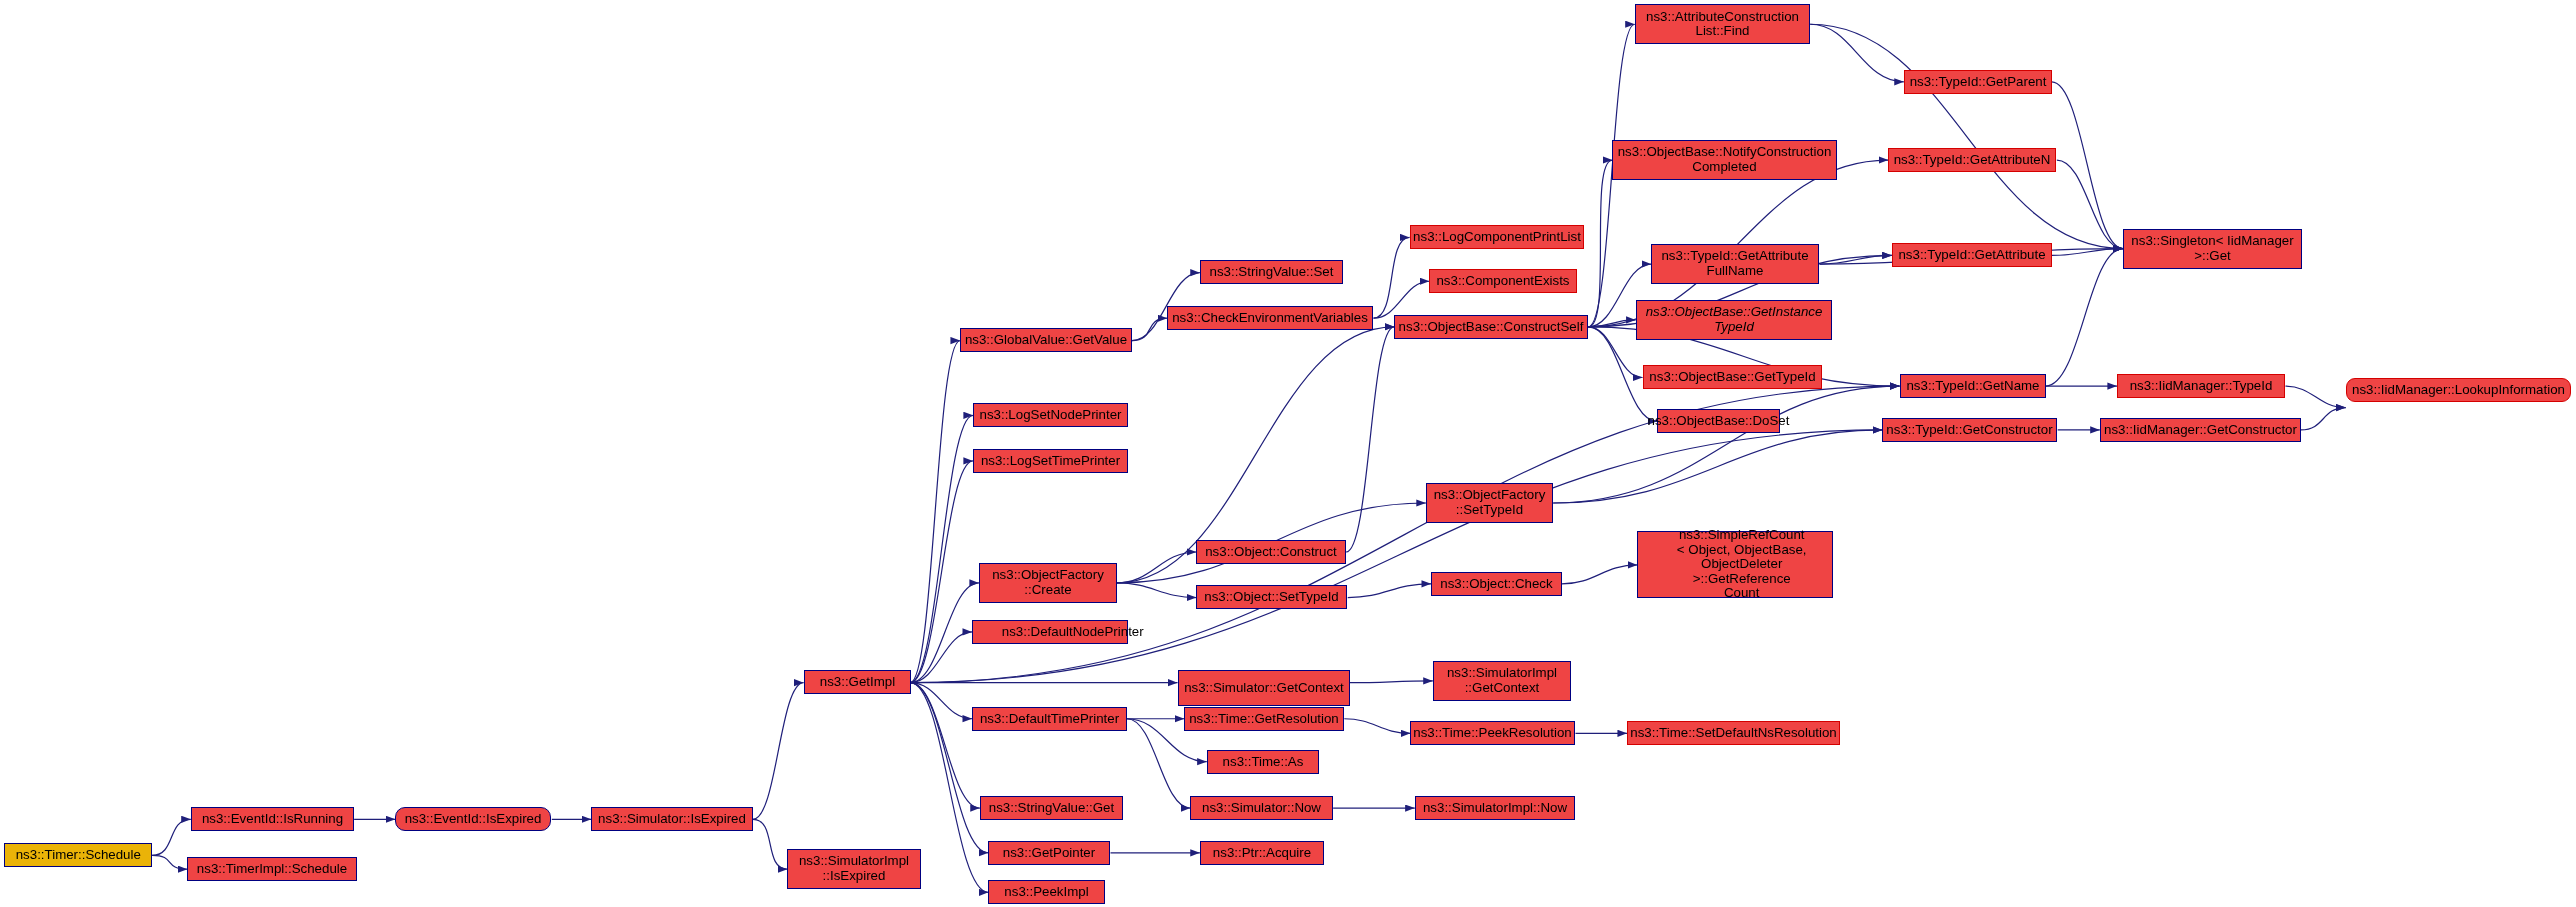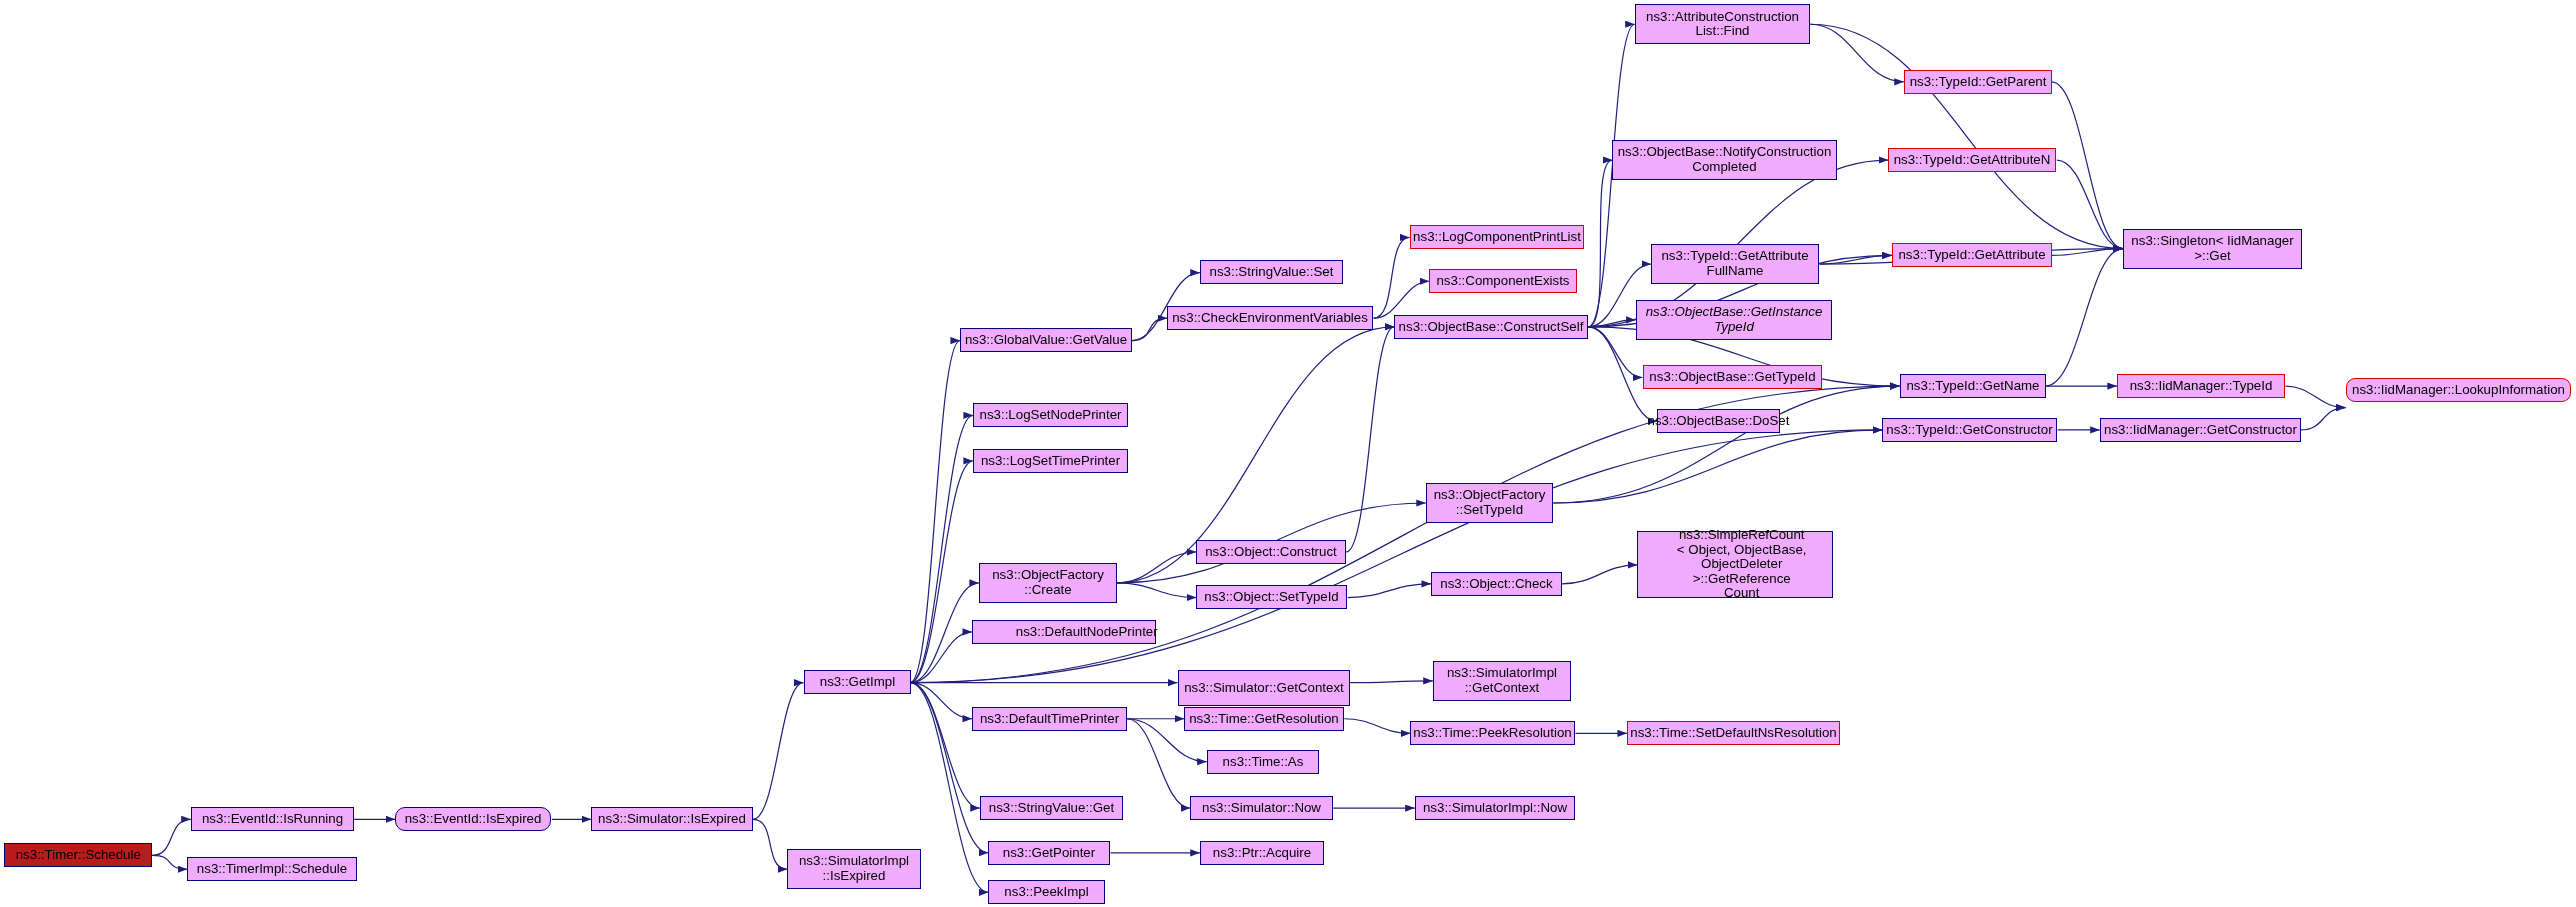--- a/index.html
+++ b/index.html
@@ -3,33 +3,33 @@
 <meta charset="utf-8">
 <style>
   html, body { margin:0; padding:0; background:#ffffff; }
   body { font-family:"Liberation Sans", sans-serif; }
   #canvas { position:relative; width:2576px; height:908px; background:#ffffff; overflow:hidden; }
   svg.edges { position:absolute; left:0; top:0; width:2576px; height:908px; pointer-events:none; }
   .node {
     position:absolute;
     box-sizing:border-box;
     border:0.9px solid #000080;
-    background:#f0abfc;
+    background:#ef4444;
     color:#000000;
     font-size:13.3px;
     line-height:14.6px;
     text-align:center;
     display:flex;
     align-items:center;
     justify-content:center;
     white-space:pre-line;
     padding:0.9px 2.6px;
   }
   .node.red { border-color:#d40000; }
-  .node.cur { background:#b91c1c; border-color:#000080; }
+  .node.cur { background:#eab308; border-color:#000080; }
 </style>
 </head>
 <body>
 
 <div id="canvas">
 
   <svg class="edges" viewBox="0 0 2997 1056">
     <defs>
       <marker id="arrow" markerWidth="9" markerHeight="9" refX="8" refY="3" orient="auto" markerUnits="strokeWidth">
         <path d="M0,0 L8,3 L0,6 z" fill="#1f1f7a"></path>
@@ -106,21 +106,21 @@
       <div class="node" style="left: 395px; top: 807px; width: 156px; height: 24px; border-radius: 10px;">ns3::EventId::IsExpired</div>
       <div class="node" style="left: 591px; top: 807px; width: 162px; height: 24px;">ns3::Simulator::IsExpired</div>
       <div class="node" style="left: 787px; top: 849px; width: 134px; height: 40px;">ns3::SimulatorImpl
 ::IsExpired</div>
       <div class="node" style="left: 804px; top: 670px; width: 107px; height: 24px;">ns3::GetImpl</div>
       <div class="node" style="left: 960px; top: 328px; width: 172px; height: 24px;">ns3::GlobalValue::GetValue</div>
       <div class="node" style="left: 973px; top: 403px; width: 155px; height: 24px;">ns3::LogSetNodePrinter</div>
       <div class="node" style="left: 973px; top: 449px; width: 155px; height: 24px;">ns3::LogSetTimePrinter</div>
       <div class="node" style="left: 979px; top: 563px; width: 138px; height: 40px;">ns3::ObjectFactory
 ::Create</div>
-      <div class="node" style="left: 972px; top: 620px; width: 184px; height: 24px; padding-left: 48px;">ns3::DefaultNodePrinter</div>
+      <div class="node" style="left: 972px; top: 620px; width: 156px; height: 24px; padding-left: 48px;">ns3::DefaultNodePrinter</div>
       <div class="node" style="left: 972px; top: 707px; width: 155px; height: 24px;">ns3::DefaultTimePrinter</div>
       <div class="node" style="left: 980px; top: 796px; width: 143px; height: 24px;">ns3::StringValue::Get</div>
       <div class="node" style="left: 988px; top: 841px; width: 122px; height: 24px;">ns3::GetPointer</div>
       <div class="node" style="left: 988px; top: 880px; width: 117px; height: 24px;">ns3::PeekImpl</div>
       <div class="node" style="left: 1200px; top: 260px; width: 143px; height: 24px;">ns3::StringValue::Set</div>
       <div class="node" style="left: 1167px; top: 306px; width: 206px; height: 24px;">ns3::CheckEnvironmentVariables</div>
       <div class="node" style="left: 1196px; top: 540px; width: 150px; height: 24px;">ns3::Object::Construct</div>
       <div class="node" style="left: 1196px; top: 585px; width: 151px; height: 24px;">ns3::Object::SetTypeId</div>
       <div class="node" style="left: 1178px; top: 670px; width: 172px; height: 36px;">ns3::Simulator::GetContext</div>
       <div class="node" style="left: 1184px; top: 707px; width: 160px; height: 24px;">ns3::Time::GetResolution</div>

